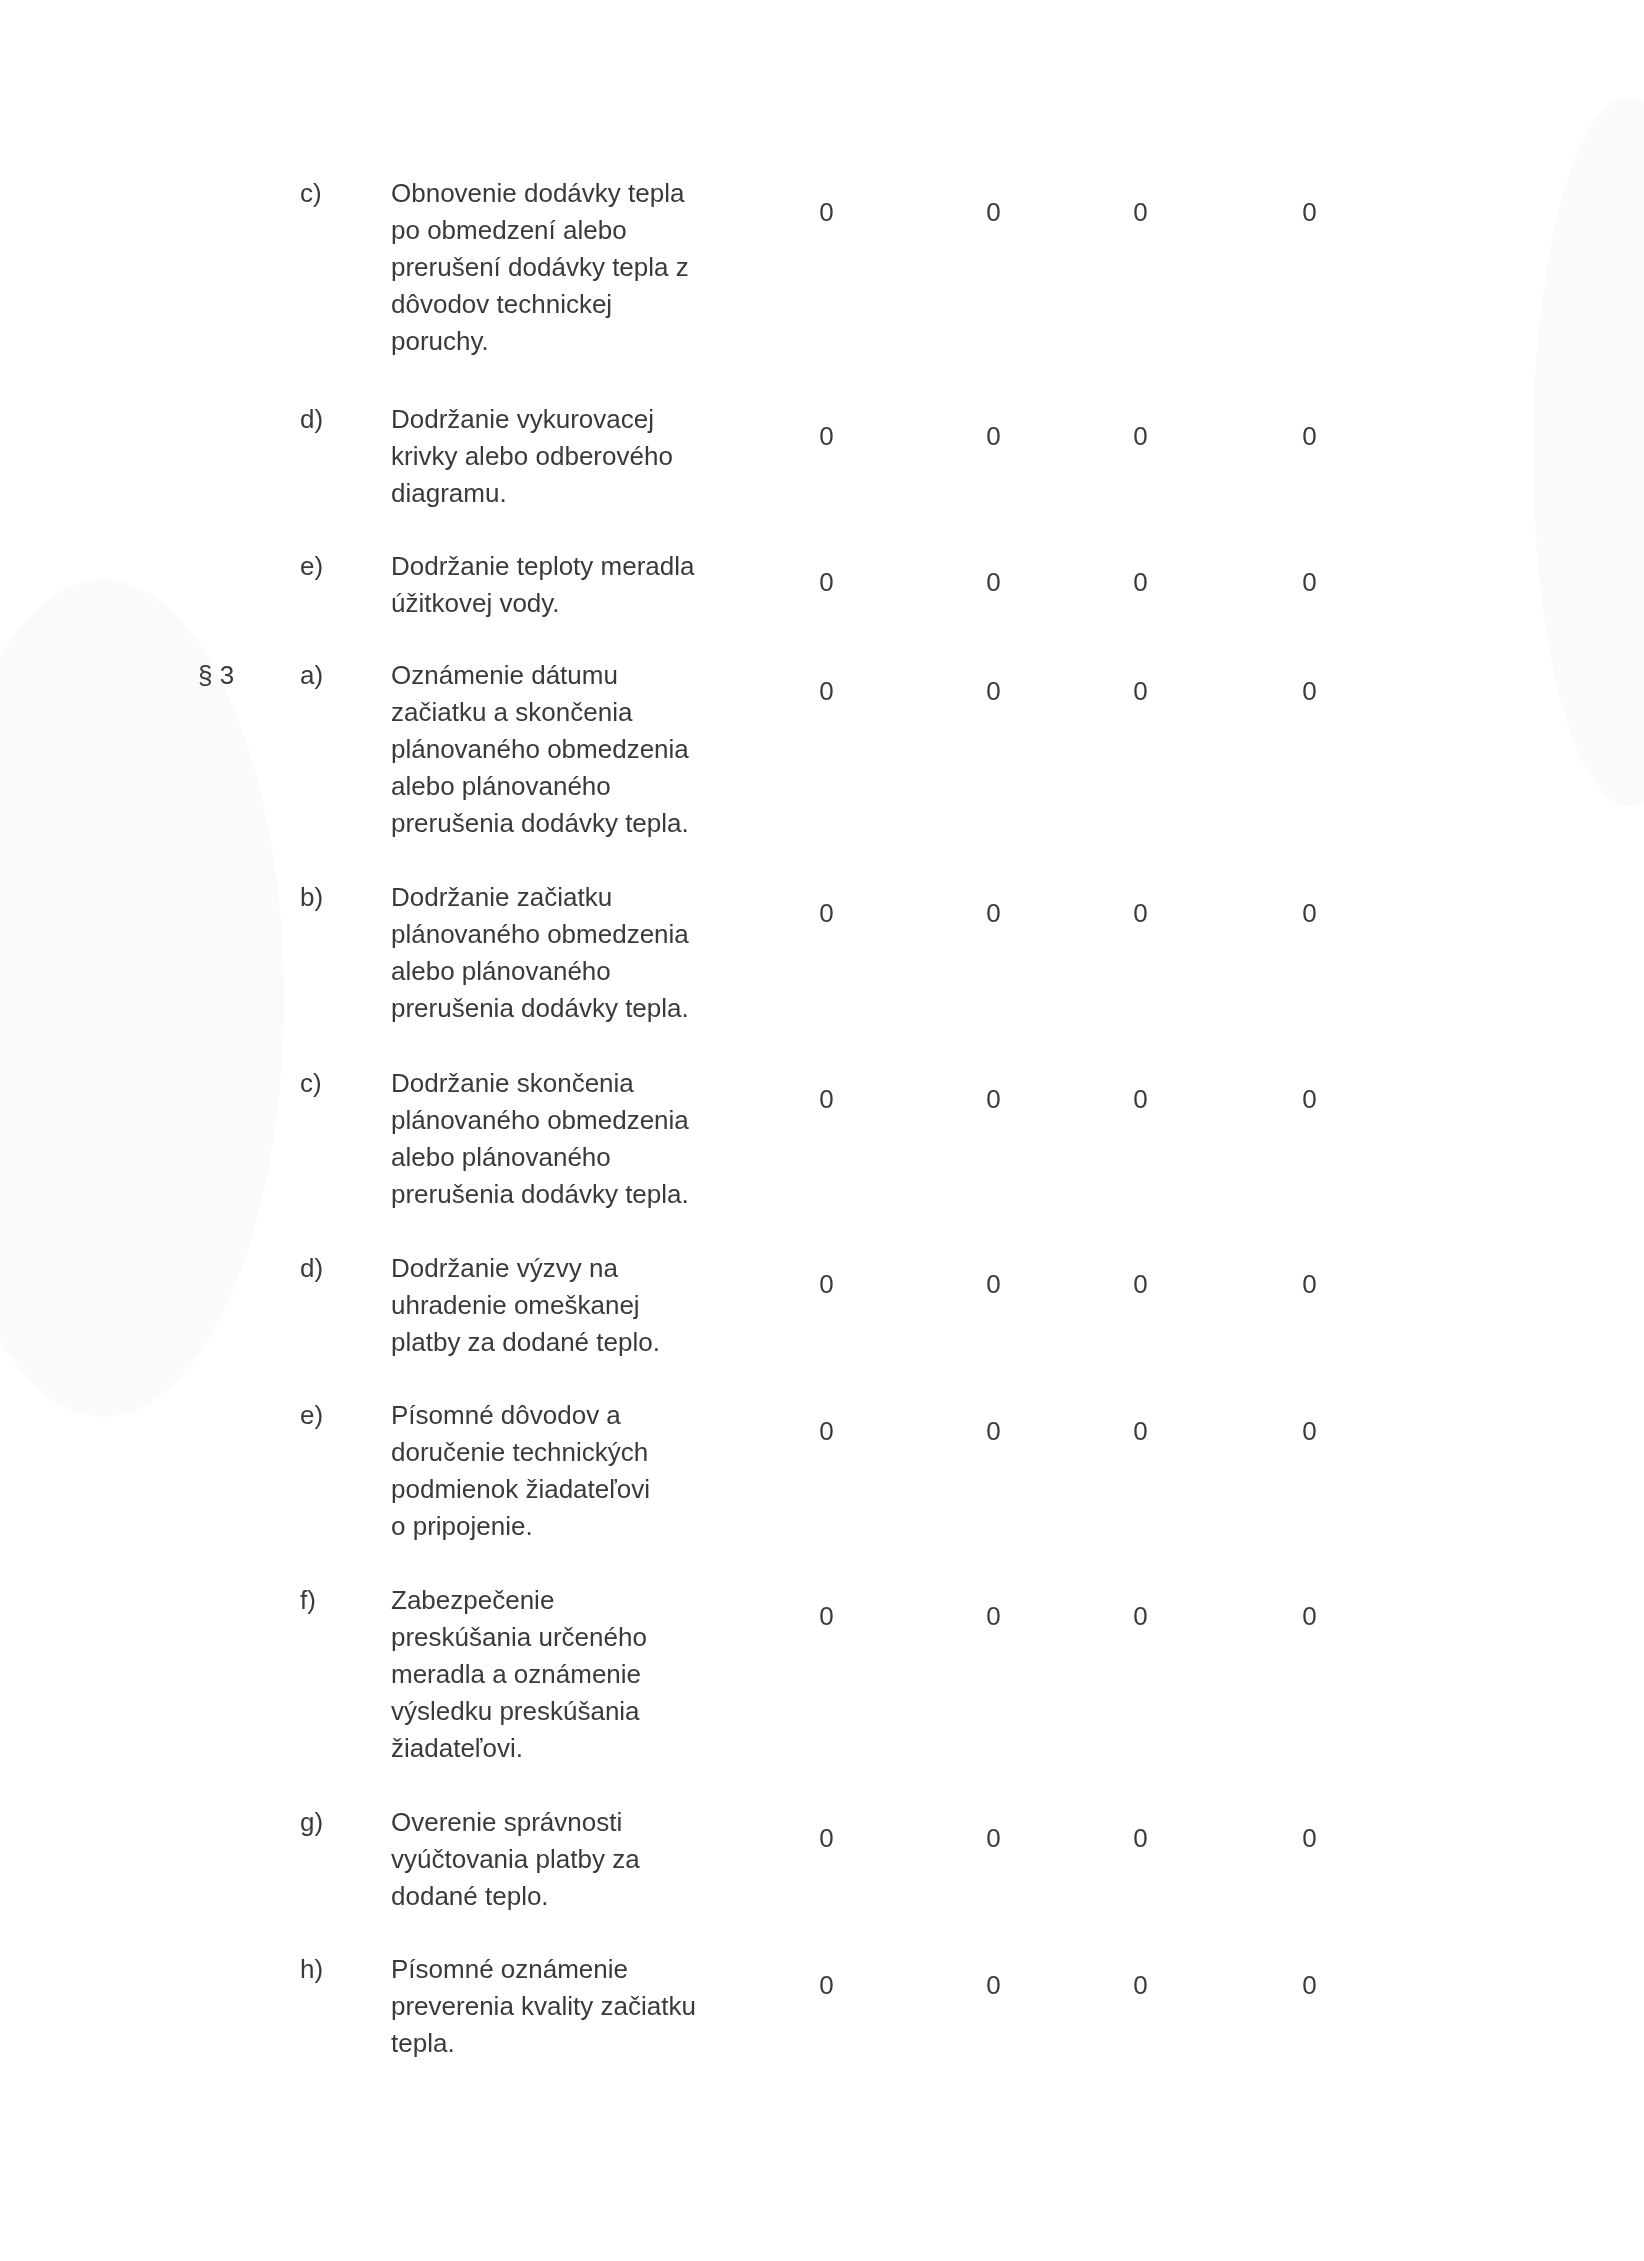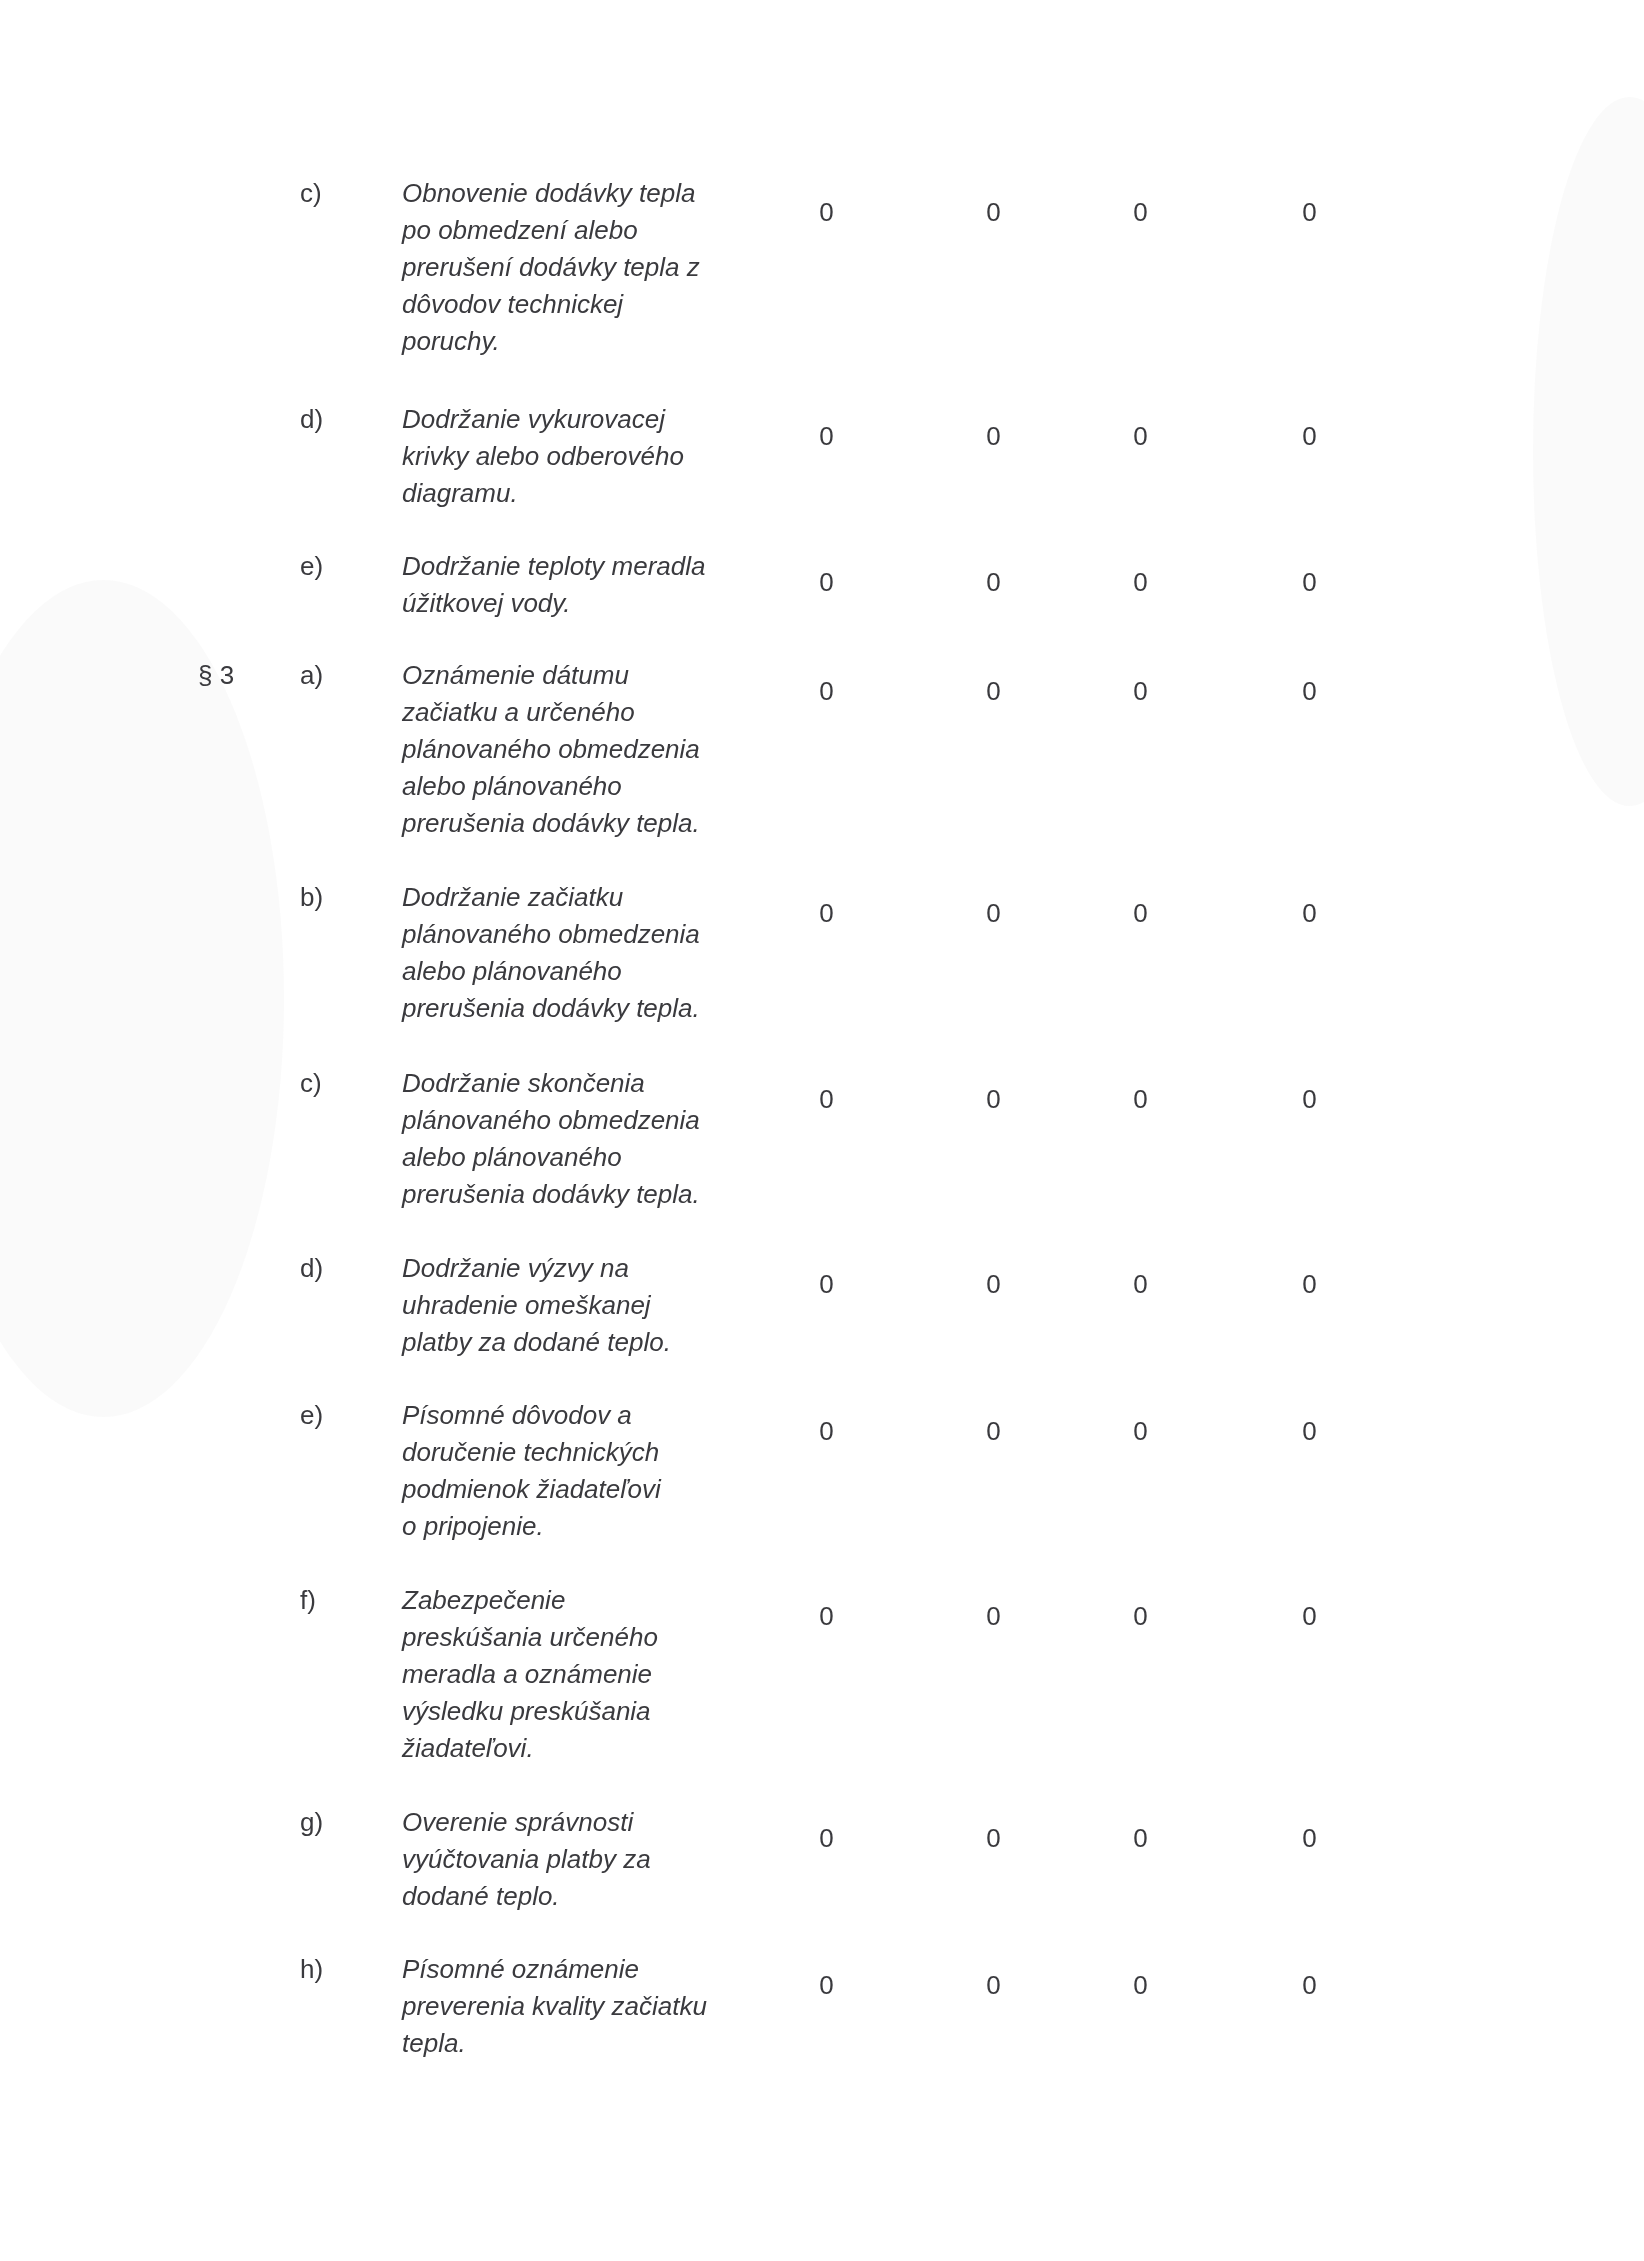--- a/index.html
+++ b/index.html
@@ -8,21 +8,21 @@
     background: #ffffff;
     position: relative;
     overflow: hidden;
     font-family: "Liberation Sans", sans-serif;
     color: #3a3a3e;
   }
   .page { position: absolute; left: 0; top: 0; width: 1644px; height: 2261px; }
   .row { position: absolute; left: 0; width: 1644px; }
   .sec { position: absolute; left: 198px; font-size: 26px; line-height: 37px; }
   .lbl { position: absolute; left: 300px; font-size: 26px; line-height: 37px; }
-  .txt { position: absolute; left: 402px; width: 335px; font-size: 26px; line-height: 37px; white-space: pre-line; font-style: italic; }
+  .txt { position: absolute; left: 391px; width: 335px; font-size: 26px; line-height: 37px; white-space: pre-line; }
   .val { position: absolute; font-size: 26px; line-height: 37px; width: 39px; text-align: center; }
   .v0 { left: 807px; }
   .v1 { left: 974px; }
   .v2 { left: 1121px; }
   .v3 { left: 1290px; }
   .scan { position: absolute; border-radius: 50%; background: #f7f7f7; opacity: 0.6; }
 </style>
 </head>
 <body>
 
@@ -64,21 +64,21 @@
     <span class="val v0" style="top:15.5px;">0</span>
     <span class="val v1" style="top:15.5px;">0</span>
     <span class="val v2" style="top:15.5px;">0</span>
     <span class="val v3" style="top:15.5px;">0</span>
   </div>
 
   <div class="row" style="top:657px;">
     <span class="sec">§ 3</span>
     <span class="lbl">a)</span>
     <span class="txt">Oznámenie dátumu
-začiatku a určeného
+začiatku a skončenia
 plánovaného obmedzenia
 alebo plánovaného
 prerušenia dodávky tepla.</span>
     <span class="val v0" style="top:15.5px;">0</span>
     <span class="val v1" style="top:15.5px;">0</span>
     <span class="val v2" style="top:15.5px;">0</span>
     <span class="val v3" style="top:15.5px;">0</span>
   </div>
 
   <div class="row" style="top:879px;">

